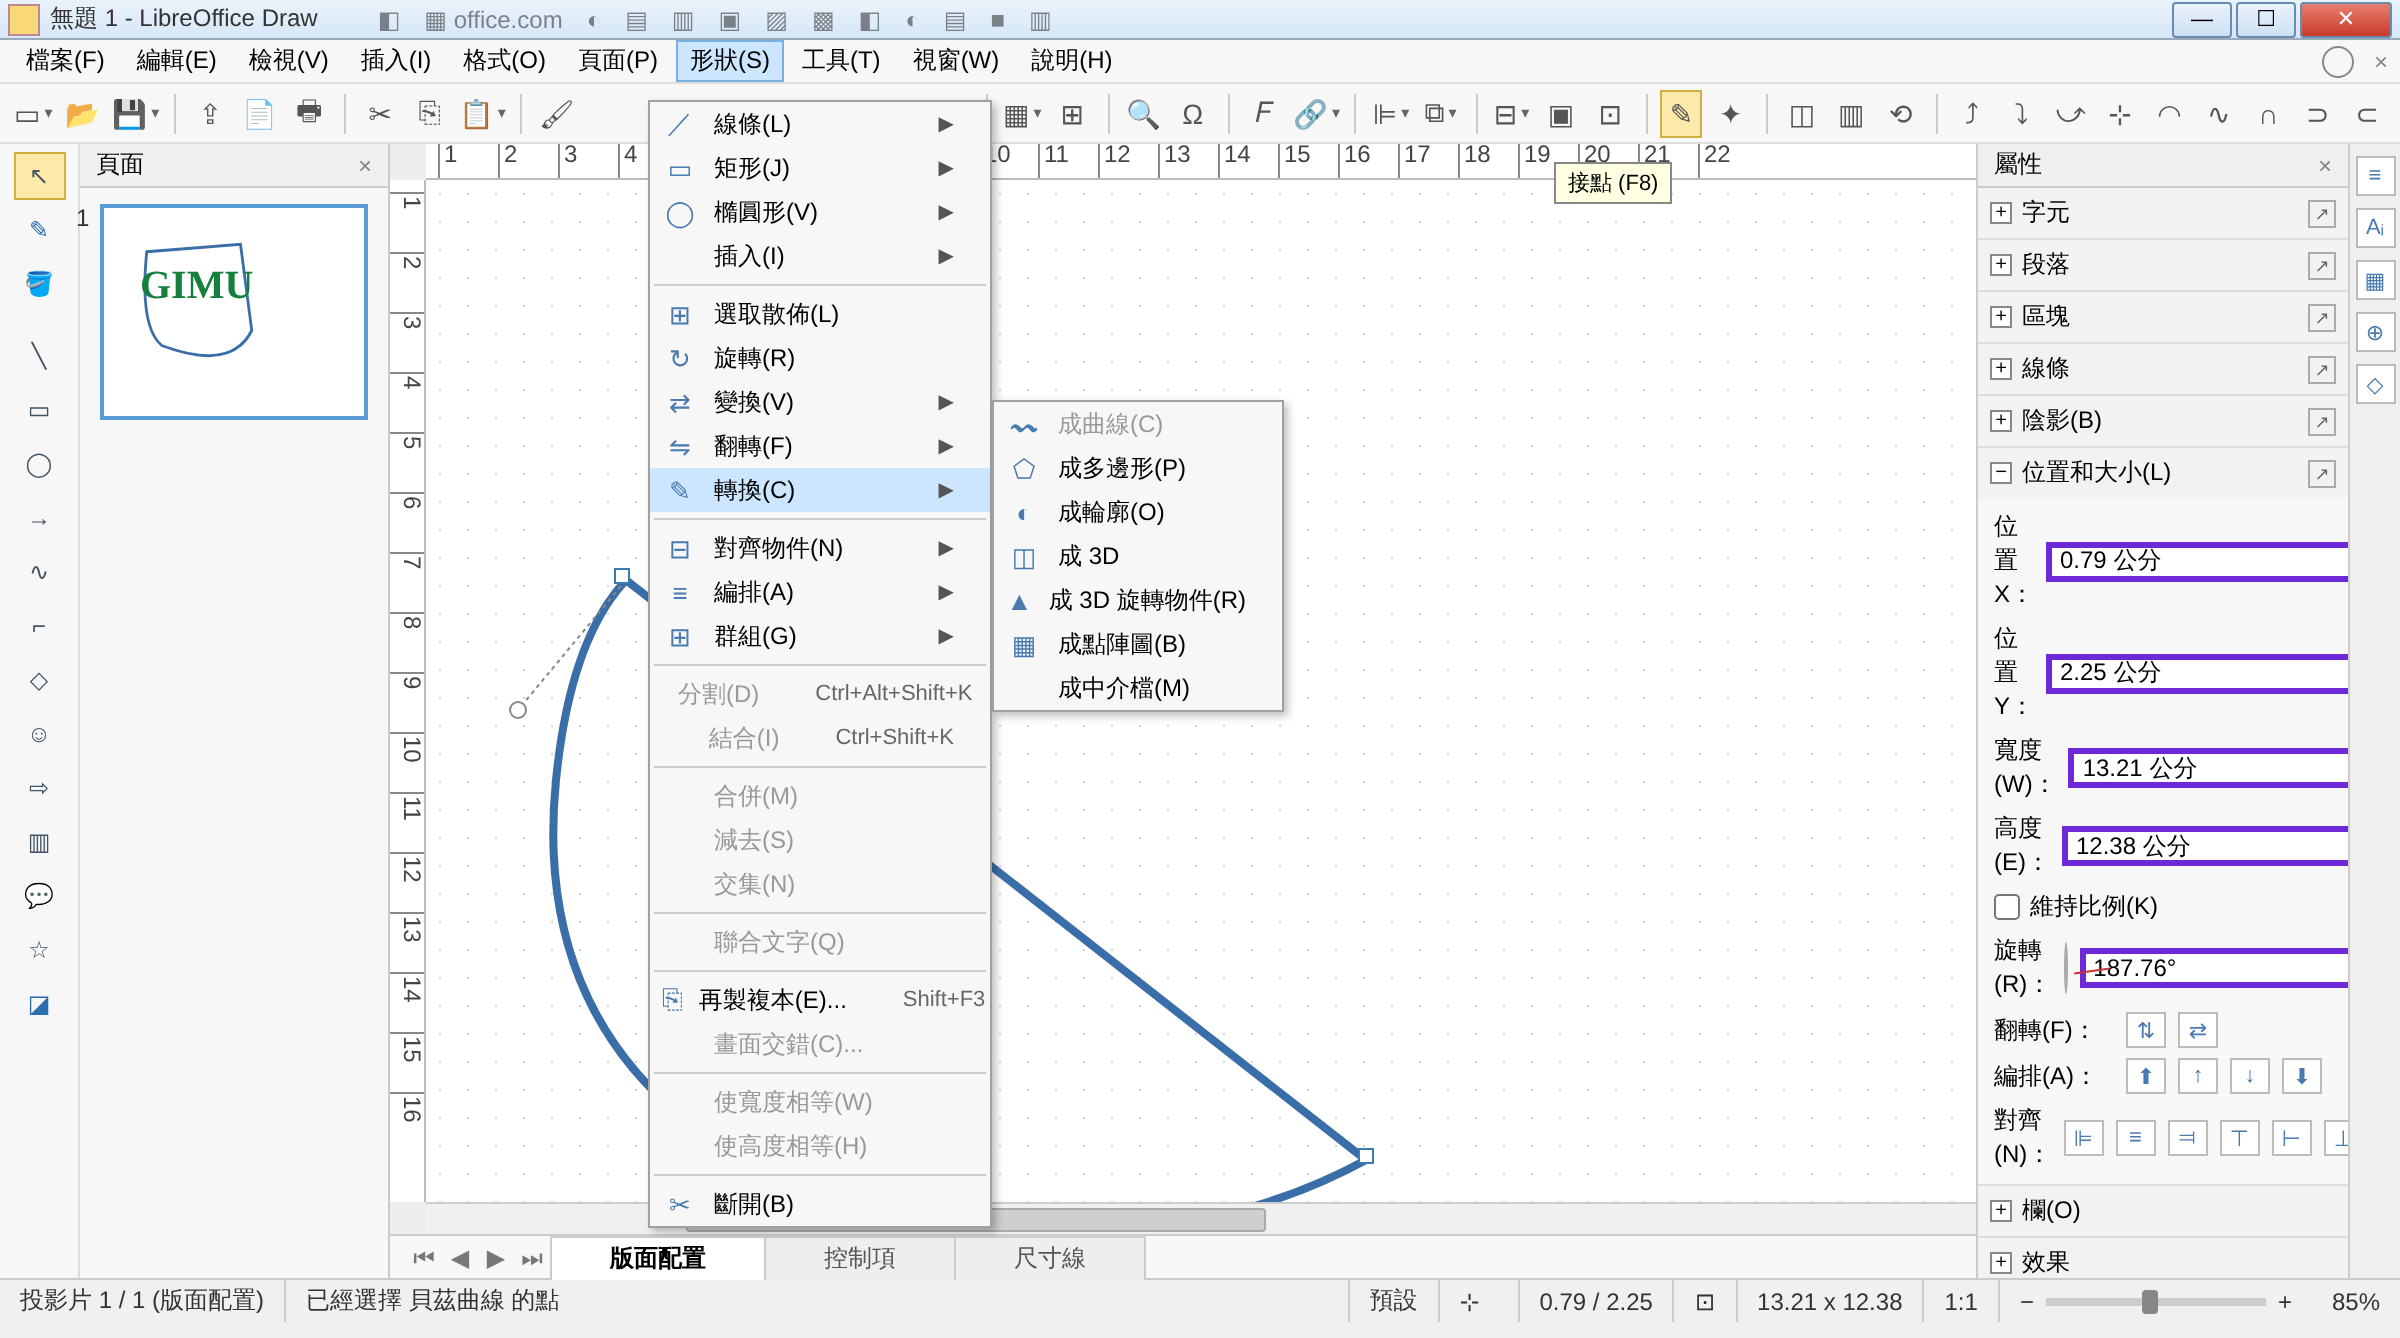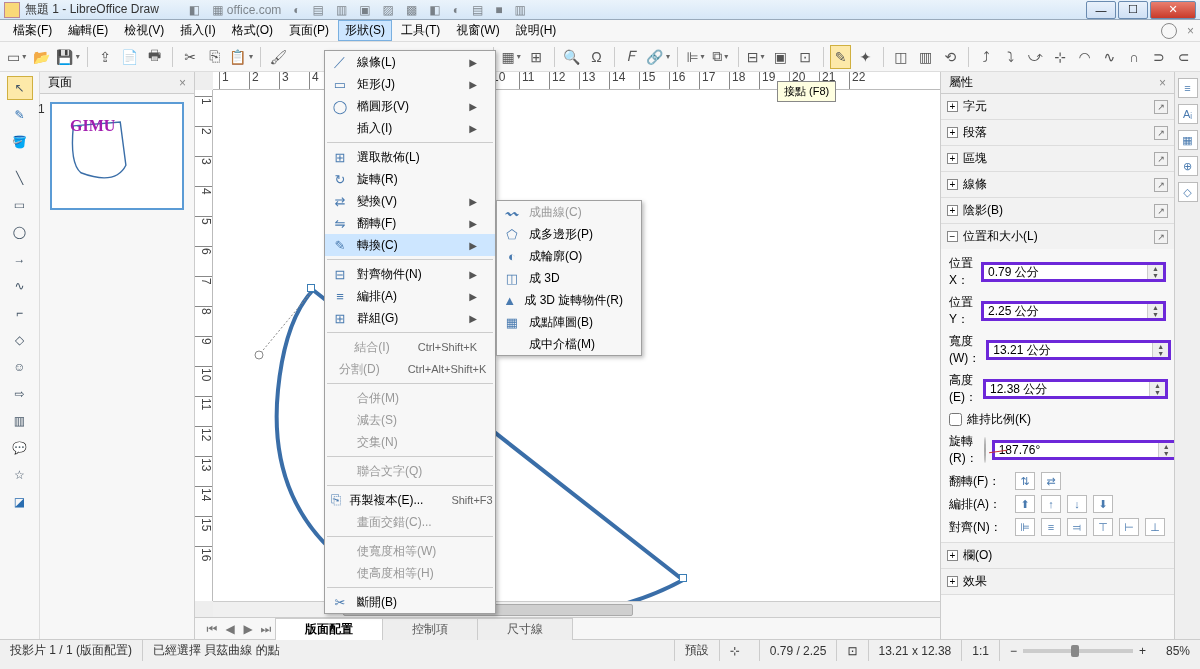--- a/index.html
+++ b/index.html
@@ -50,21 +50,21 @@
 .dd-item { display:flex; align-items:center; height:22px; padding: 0 18px 0 6px; gap:8px; cursor:default; white-space:nowrap;}
 .dd-item.disabled { color:#999;}
 .dd-item.highlight { background:#cde6ff;}
 .dd-item .dicon { width:18px; height:18px; display:flex; align-items:center; justify-content:center; color:#4a7bb0; font-size:13px;}
 .dd-item .arrow { margin-left:auto; color:#555; font-size:10px;}
 .dd-item .shortcut { margin-left:auto; color:#666; font-size:11px; padding-left:20px;}
 .dd-sep { height:1px; background:#ccc; margin:3px 2px;}
 
 .tooltip { position:absolute; background:#ffffe1; border:1px solid #888; padding:2px 6px; font-size:11px; z-index:200;}
 
-.right-panel { width: 260px; background:#f7f7f7; border-left:1px solid #ccc; display:flex;}
+.right-panel { width: 212px; background:#f7f7f7; border-left:1px solid #ccc; display:flex;}
 .rp-body { flex:1; overflow:auto;}
 .rp-head { height:22px; background:#f0f0f0; border-bottom:1px solid #ccc; padding:3px 8px; display:flex; justify-content:space-between; align-items:center;}
 .rp-section { border-bottom:1px solid #ddd; }
 .rp-sec-head { display:flex; align-items:center; padding:4px 6px; gap:5px; background:#f2f2f2;}
 .rp-sec-head .exp { width:11px; height:11px; border:1px solid #888; display:flex; align-items:center; justify-content:center; font-size:10px; line-height:1; background:#fff;}
 .rp-sec-head .more { margin-left:auto; width:14px; height:14px; border:1px solid #aaa; font-size:9px; display:flex; align-items:center; justify-content:center; color:#666;}
 .rp-sec-body { padding:6px 8px; display:flex; flex-direction:column; gap:5px;}
 .rp-row { display:flex; align-items:center; gap:6px;}
 .rp-row label { width:60px;}
 .rp-input { flex:1; display:flex; border:3px solid #6d28d9; background:#8b5cf6; height:20px;}
@@ -213,21 +213,21 @@
   <div class="slide-panel">
     <div class="sp-head">
       <span>頁面</span>
       <span class="sp-close">×</span>
     </div>
     <div class="thumb">
       <span class="num">1</span>
       <svg class="thumb-shape" viewBox="0 0 80 76">
         <path d="M 10 8 L 60 4 L 66 50 Q 55 72 18 58 Q 6 48 10 8 Z" fill="none" stroke="#3a6ea8" stroke-width="1.5"></path>
       </svg>
-      <div style="position:absolute;top:13px;left:18px;font-family:Georgia,serif;font-weight:700;color:#a21caf;font-size:16px">GIMU</div>
+      <div style="position:absolute;top:28px;left:18px;font-family:Georgia,serif;font-weight:700;color:#15803d;font-size:20px">GIMU</div>
     </div>
   </div>
 
   <div class="canvas-area">
     <div class="hruler" id="hruler">
         <div class="tick" style="left: 6px;">1</div>
         <div class="tick" style="left: 36px;">2</div>
         <div class="tick" style="left: 66px;">3</div>
         <div class="tick" style="left: 96px;">4</div>
         <div class="tick" style="left: 126px;">5</div>
@@ -526,27 +526,27 @@
       <span class="arrow">▶</span>
     </div>
     <div class="dd-item">
       <span class="dicon">⊞</span>
       <span>群組(G)</span>
       <span class="arrow">▶</span>
     </div>
     <div class="dd-sep"></div>
     <div class="dd-item disabled">
       <span class="dicon"></span>
+      <span>分割(D)</span>
+      <span class="shortcut">Ctrl+Alt+Shift+K</span>
+    </div>
+    <div class="dd-item disabled">
+      <span class="dicon"></span>
       <span>結合(I)</span>
       <span class="shortcut">Ctrl+Shift+K</span>
-    </div>
-    <div class="dd-item disabled">
-      <span class="dicon"></span>
-      <span>分割(D)</span>
-      <span class="shortcut">Ctrl+Alt+Shift+K</span>
     </div>
     <div class="dd-sep"></div>
     <div class="dd-item disabled">
       <span class="dicon"></span>
       <span>合併(M)</span>
     </div>
     <div class="dd-item disabled">
       <span class="dicon"></span>
       <span>減去(S)</span>
     </div>

